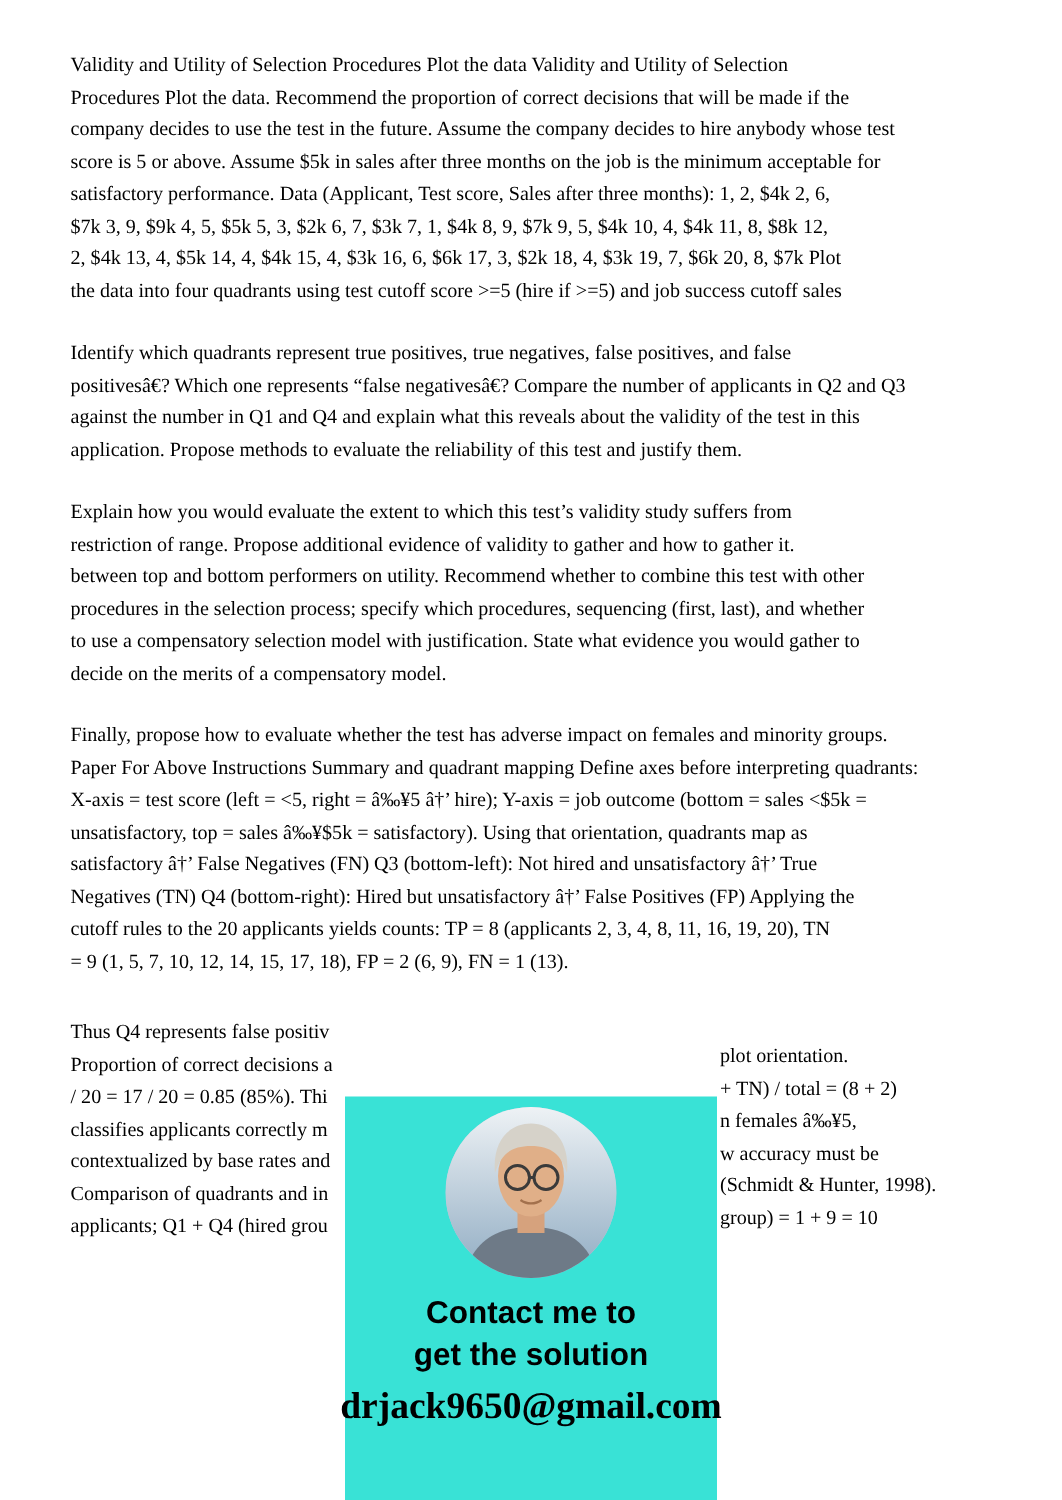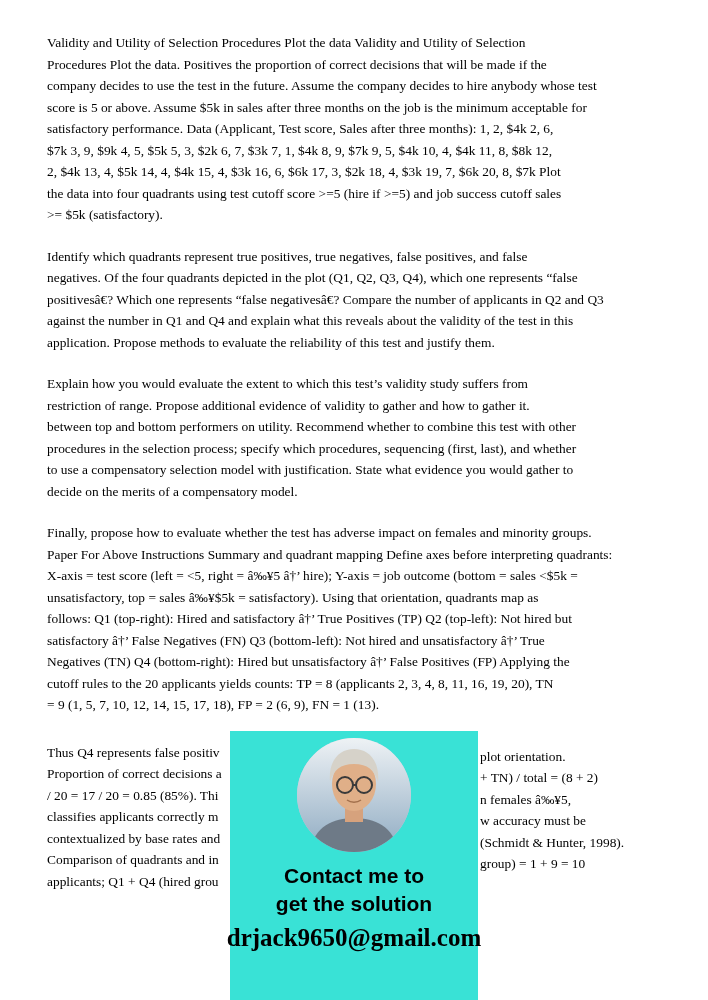--- a/index.html
+++ b/index.html
@@ -17,21 +17,21 @@
     width: 616px;
     font-size: 13.4px;
     line-height: 21.5px;
     color: #000000;
   }
   .para { margin: 0 0 20px 0; }
   .ln { white-space: nowrap; height: 21.5px; }
   .para-obscured { margin-top: 26px; }
   .ln.split { position: relative; }
   .frag-left { display: inline-block; }
-  .frag-right { position: absolute; left: 433px; top: 4px; white-space: nowrap; }
+  .frag-right { position: absolute; left: 433px; top: 16px; white-space: nowrap; }
 
   .ad {
     position: absolute;
     left: 230px; top: 731px;
     width: 248px; height: 314px;
     background: #39E2D6;
     display: flex;
     flex-direction: column;
     align-items: center;
     z-index: 5;
@@ -64,53 +64,50 @@
   }
 </style>
 </head>
 <body>
 
 <div class="page" style="background: rgb(255, 255, 255);">
   <div class="content">
 
     <div class="para">
       <div class="ln">Validity and Utility of Selection Procedures Plot the data Validity and Utility of Selection</div>
-      <div class="ln">Procedures Plot the data. Positives the proportion of correct decisions that will be made if the</div>
+      <div class="ln">Procedures Plot the data. Recommend the proportion of correct decisions that will be made if the</div>
       <div class="ln">company decides to use the test in the future. Assume the company decides to hire anybody whose test</div>
       <div class="ln">score is 5 or above. Assume $5k in sales after three months on the job is the minimum acceptable for</div>
       <div class="ln">satisfactory performance. Data (Applicant, Test score, Sales after three months): 1, 2, $4k 2, 6,</div>
       <div class="ln">$7k 3, 9, $9k 4, 5, $5k 5, 3, $2k 6, 7, $3k 7, 1, $4k 8, 9, $7k 9, 5, $4k 10, 4, $4k 11, 8, $8k 12,</div>
       <div class="ln">2, $4k 13, 4, $5k 14, 4, $4k 15, 4, $3k 16, 6, $6k 17, 3, $2k 18, 4, $3k 19, 7, $6k 20, 8, $7k Plot</div>
       <div class="ln">the data into four quadrants using test cutoff score &gt;=5 (hire if &gt;=5) and job success cutoff sales</div>
-      <div class="ln">&gt;= $5k (satisfactory).</div>
     </div>
 
     <div class="para">
       <div class="ln">Identify which quadrants represent true positives, true negatives, false positives, and false</div>
-      <div class="ln">negatives. Of the four quadrants depicted in the plot (Q1, Q2, Q3, Q4), which one represents “false</div>
       <div class="ln">positivesâ€? Which one represents “false negativesâ€? Compare the number of applicants in Q2 and Q3</div>
       <div class="ln">against the number in Q1 and Q4 and explain what this reveals about the validity of the test in this</div>
       <div class="ln">application. Propose methods to evaluate the reliability of this test and justify them.</div>
     </div>
 
     <div class="para">
       <div class="ln">Explain how you would evaluate the extent to which this test’s validity study suffers from</div>
       <div class="ln">restriction of range. Propose additional evidence of validity to gather and how to gather it.</div>
       <div class="ln">between top and bottom performers on utility. Recommend whether to combine this test with other</div>
       <div class="ln">procedures in the selection process; specify which procedures, sequencing (first, last), and whether</div>
       <div class="ln">to use a compensatory selection model with justification. State what evidence you would gather to</div>
       <div class="ln">decide on the merits of a compensatory model.</div>
     </div>
 
     <div class="para">
       <div class="ln">Finally, propose how to evaluate whether the test has adverse impact on females and minority groups.</div>
       <div class="ln">Paper For Above Instructions Summary and quadrant mapping Define axes before interpreting quadrants:</div>
       <div class="ln">X-axis = test score (left = &lt;5, right = â‰¥5 â†’ hire); Y-axis = job outcome (bottom = sales &lt;$5k =</div>
       <div class="ln">unsatisfactory, top = sales â‰¥$5k = satisfactory). Using that orientation, quadrants map as</div>
-      <div class="ln">follows: Q1 (top-right): Hired and satisfactory â†’ True Positives (TP) Q2 (top-left): Not hired but</div>
       <div class="ln">satisfactory â†’ False Negatives (FN) Q3 (bottom-left): Not hired and unsatisfactory â†’ True</div>
       <div class="ln">Negatives (TN) Q4 (bottom-right): Hired but unsatisfactory â†’ False Positives (FP) Applying the</div>
       <div class="ln">cutoff rules to the 20 applicants yields counts: TP = 8 (applicants 2, 3, 4, 8, 11, 16, 19, 20), TN</div>
       <div class="ln">= 9 (1, 5, 7, 10, 12, 14, 15, 17, 18), FP = 2 (6, 9), FN = 1 (13).</div>
     </div>
 
     <div class="para para-obscured">
       <div class="ln split">
         <span class="frag-left">Thus Q4 represents false positiv</span>
         <span class="frag-right">plot orientation.</span>

